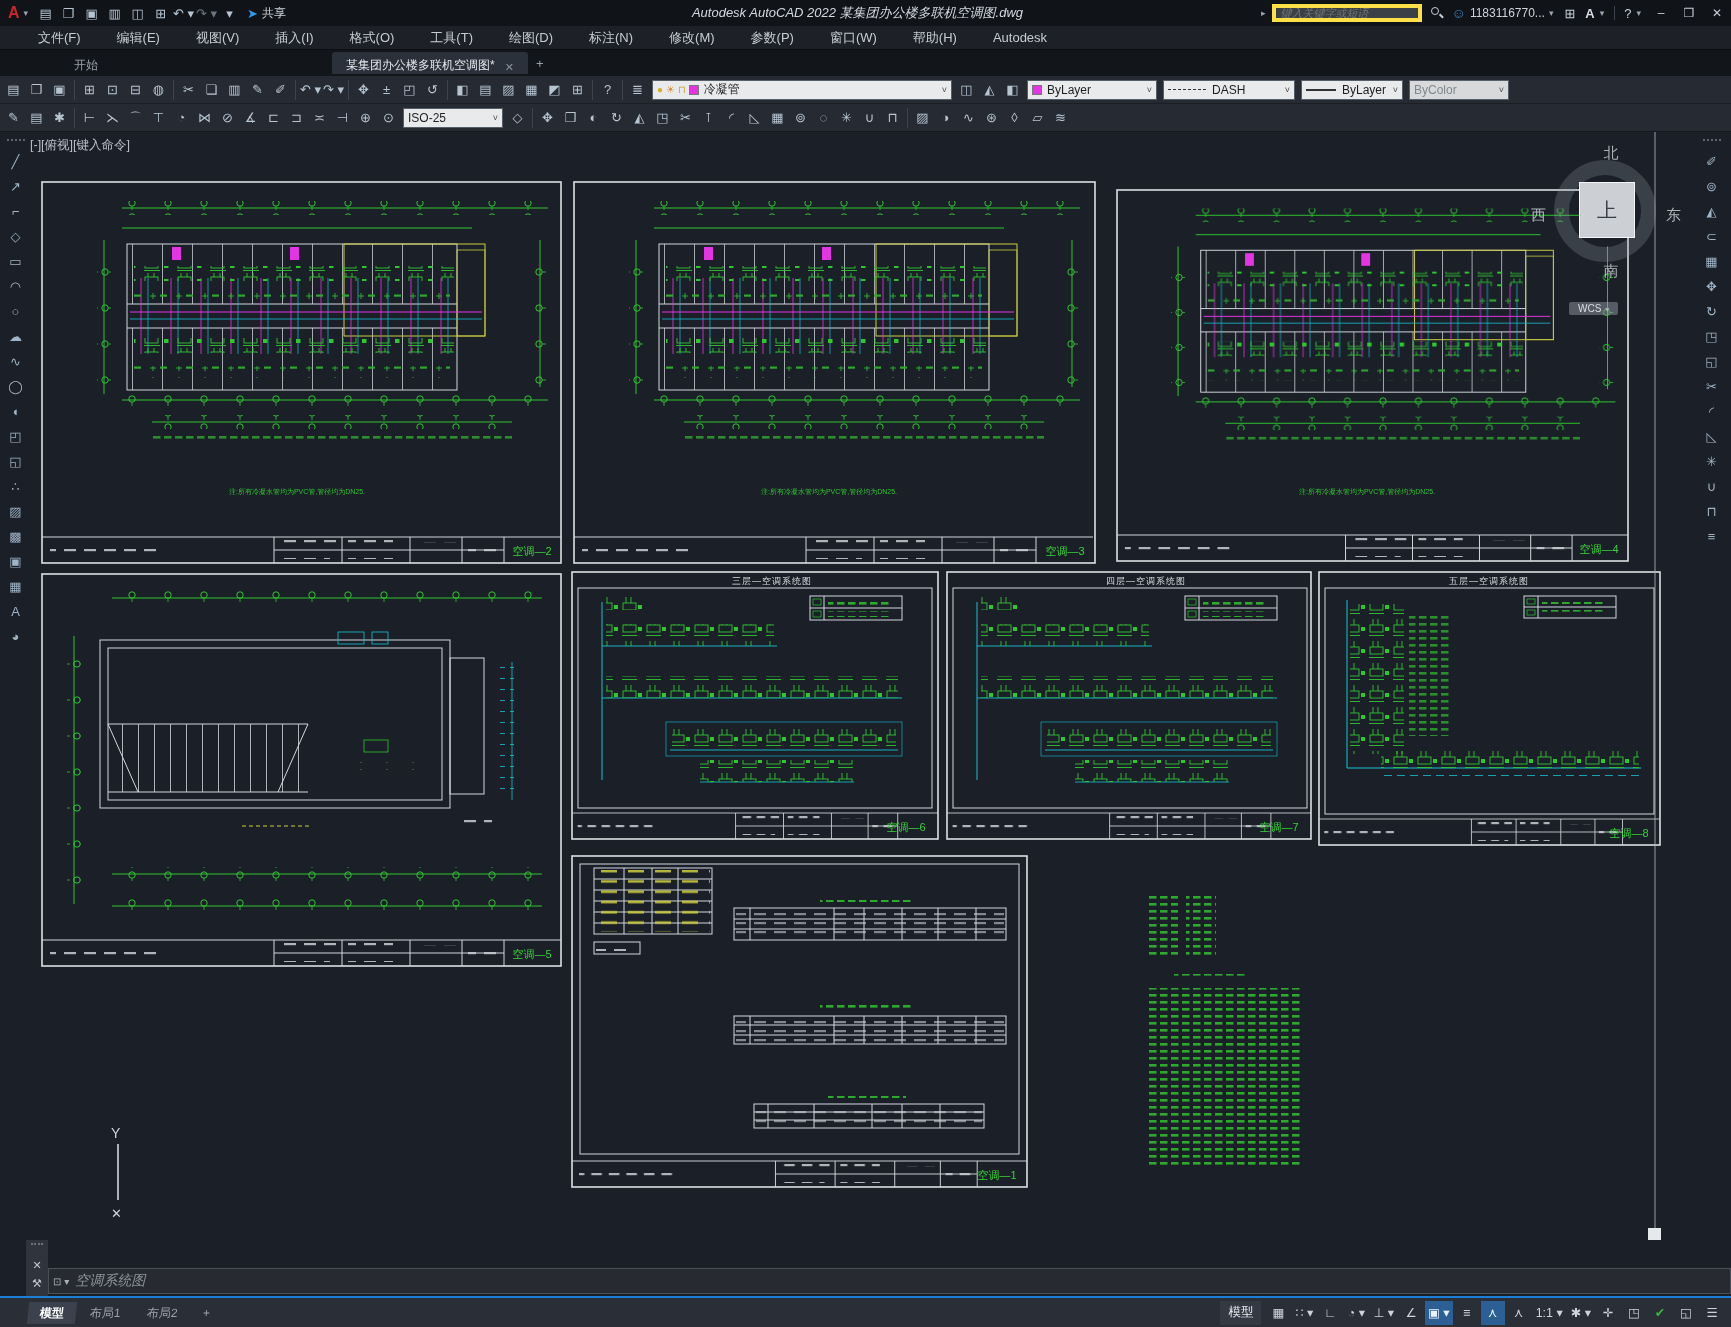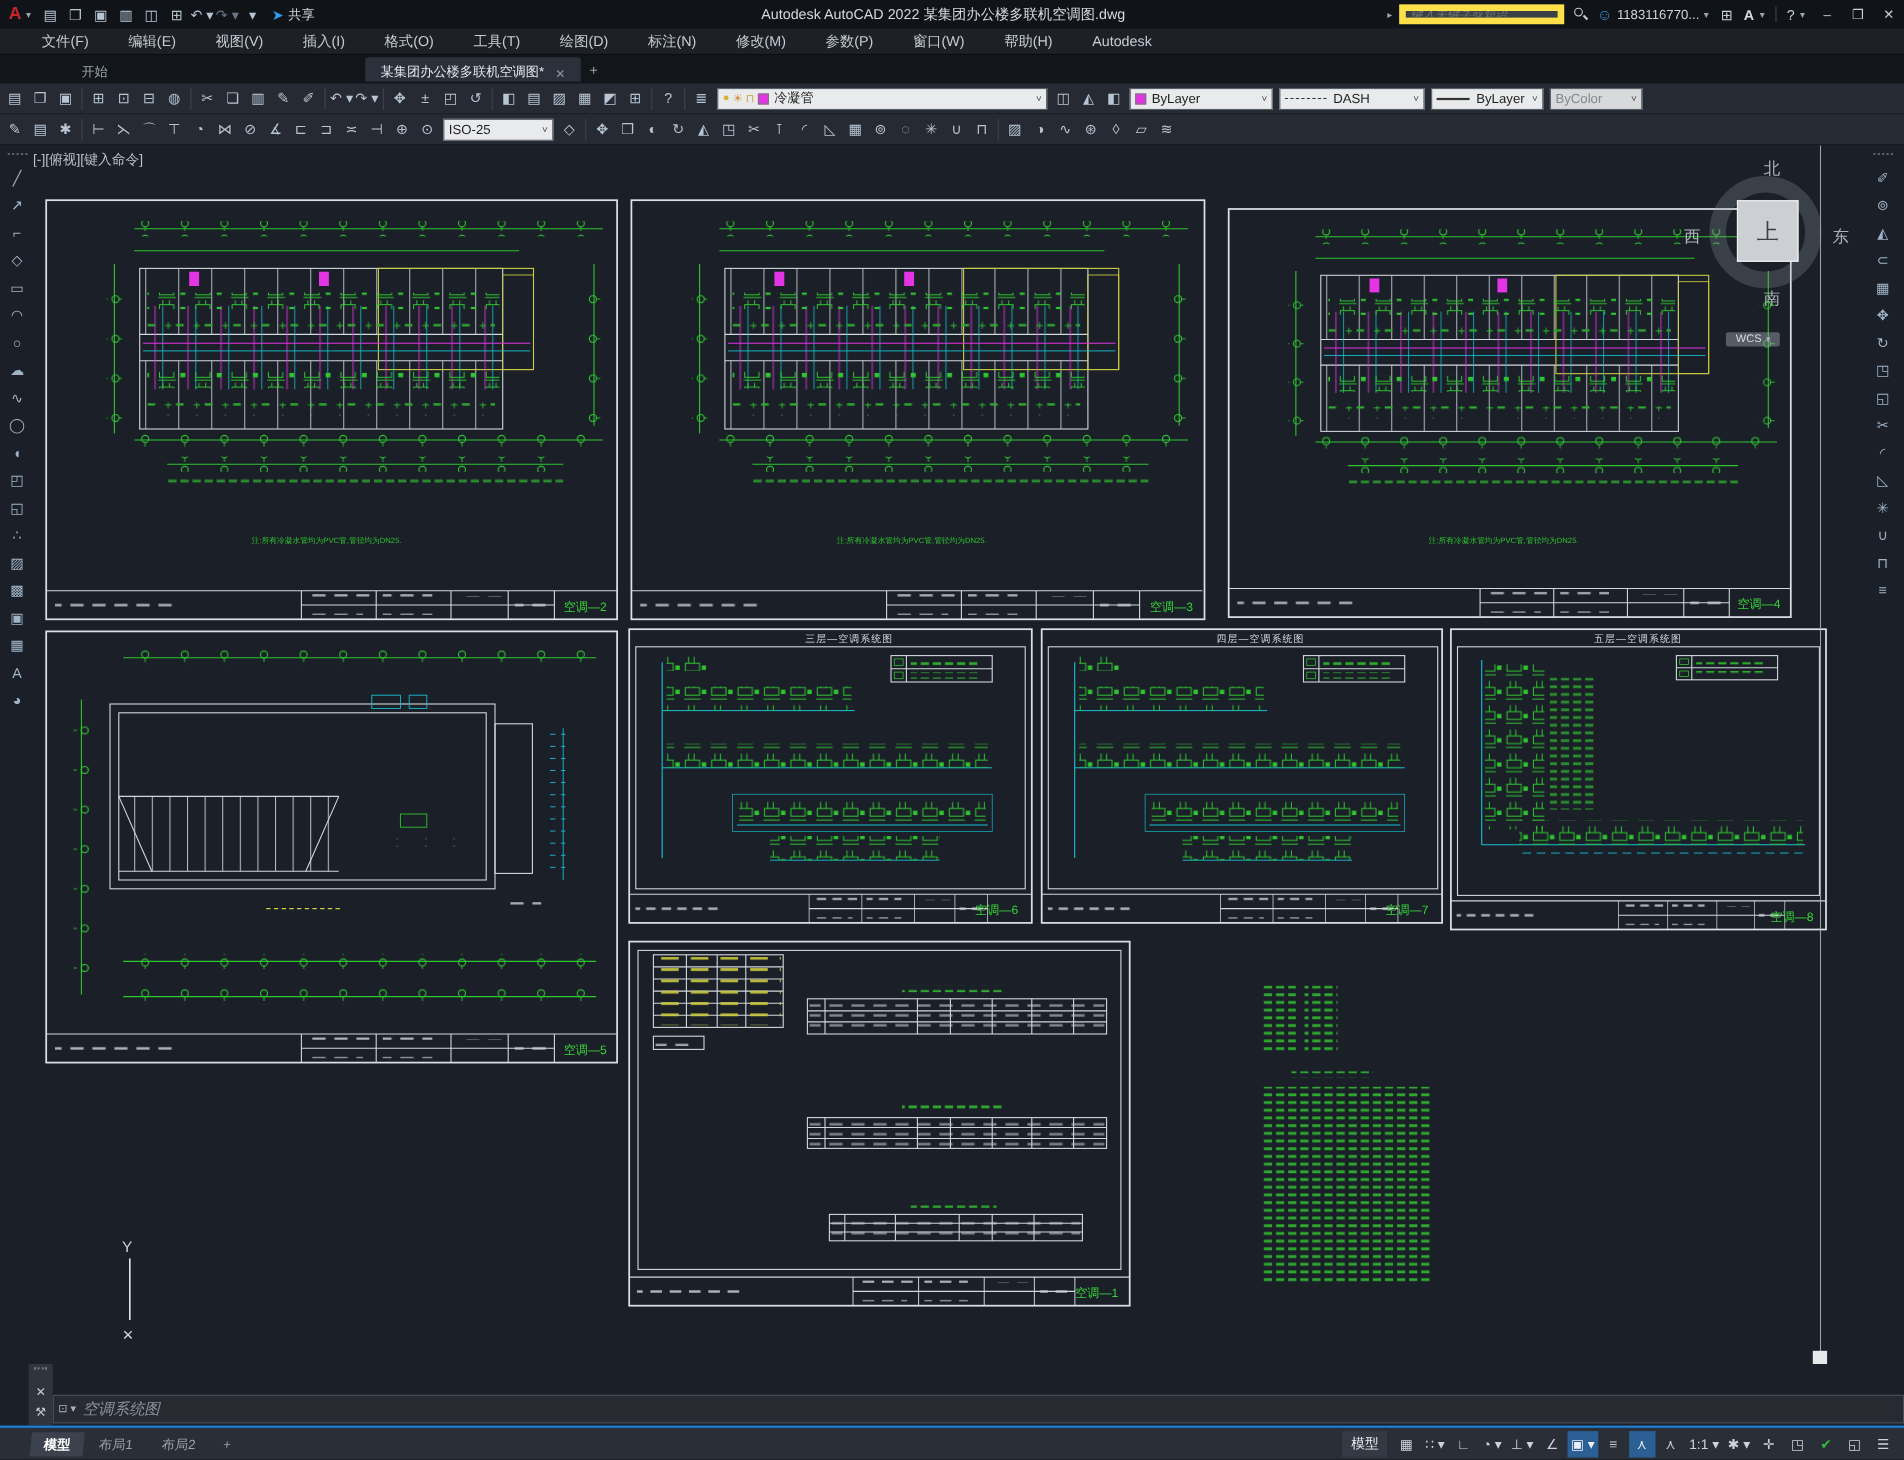--- a/index.html
+++ b/index.html
@@ -15,23 +15,23 @@
   #tb2{top:104px;height:28px;background:#262b33;border-bottom:1px solid #14171c;}
 
   .tbi{display:inline-flex;align-items:center;justify-content:center;width:23px;height:24px;color:#b7c5d3;font-size:13px;cursor:default;white-space:nowrap;}
   .tbi.sep{width:1px;height:20px;background:#3e444e;margin:0 3px;padding:0;}
   .tbi.dim{color:#6b7480;}
   .tblist{display:flex;align-items:center;height:100%;}
 
   .alogo{color:#c8252c;font-weight:bold;font-size:16px;margin:0 4px 0 8px;}
   .mini-arrow{color:#9aa2ac;font-size:9px;margin-right:6px;}
   .share{color:#2f9ae8;font-size:13px;margin:0 4px 0 6px;display:inline-block;}
-  #tb-title{position:absolute;left:0;right:16px;text-align:center;color:#d4d9de;font-size:13px;pointer-events:none;}
+  #tb-title{position:absolute;left:0;right:16px;text-align:center;color:#d4d9de;font-size:13px;pointer-events:none;font-style:italic;}
   .win-btn{width:28px;text-align:center;color:#c9ced4;font-size:12px;}
-  #search-input{width:150px;height:18px;background:#3a4046;border:6px solid #fde047;color:#aab2ba;font-style:italic;font-size:11px;padding:0 5px;}
+  #search-input{width:150px;height:18px;background:#3a4046;border:4px solid #fde047;color:#aab2ba;font-style:italic;font-size:11px;padding:0 5px;}
   .mag{position:relative;width:14px;height:14px;margin:0 8px;}
   .mag i{position:absolute;left:1px;top:1px;width:8px;height:8px;border:1.6px solid #c9ced4;border-radius:50%;}
   .mag b{position:absolute;left:9px;top:9px;width:5px;height:1.6px;background:#c9ced4;transform:rotate(45deg);}
   .acct-ico{color:#3f8fd6;font-size:14px;margin-right:4px;}
   .tit-ico{color:#c8d2da;font-size:13px;margin:0 5px;}
   .menu-item{padding:0 18px;height:100%;display:flex;align-items:center;}
 
   .ftab{height:22px;display:flex;align-items:flex-end;padding:0 14px;color:#9aa2ac;margin-left:4px;border-radius:3px 3px 0 0;}
   .ftab.active{background:#2b313b;color:#e2e6ea;}
   .ftab .x{margin-left:10px;color:#8d939b;font-size:11px;}
@@ -223,21 +223,21 @@
     <div class="combo" style="width:132px">
       <i class="dashline"></i>
       <span>DASH</span>
       <span class="carr">˅</span>
     </div>
     <div class="combo" style="width:102px">
       <i class="solidline"></i>
       <span>ByLayer</span>
       <span class="carr">˅</span>
     </div>
-    <div class="combo disabled" style="width:84px">
+    <div class="combo disabled" style="width:100px">
       <span>ByColor</span>
       <span class="carr">˅</span>
     </div>
   </div>
 
   <div id="tb2" class="bar">
     <div class="tblist" style="margin-left:2px">
         <span class="tbi">✎</span>
         <span class="tbi">▤</span>
         <span class="tbi">✱</span>

